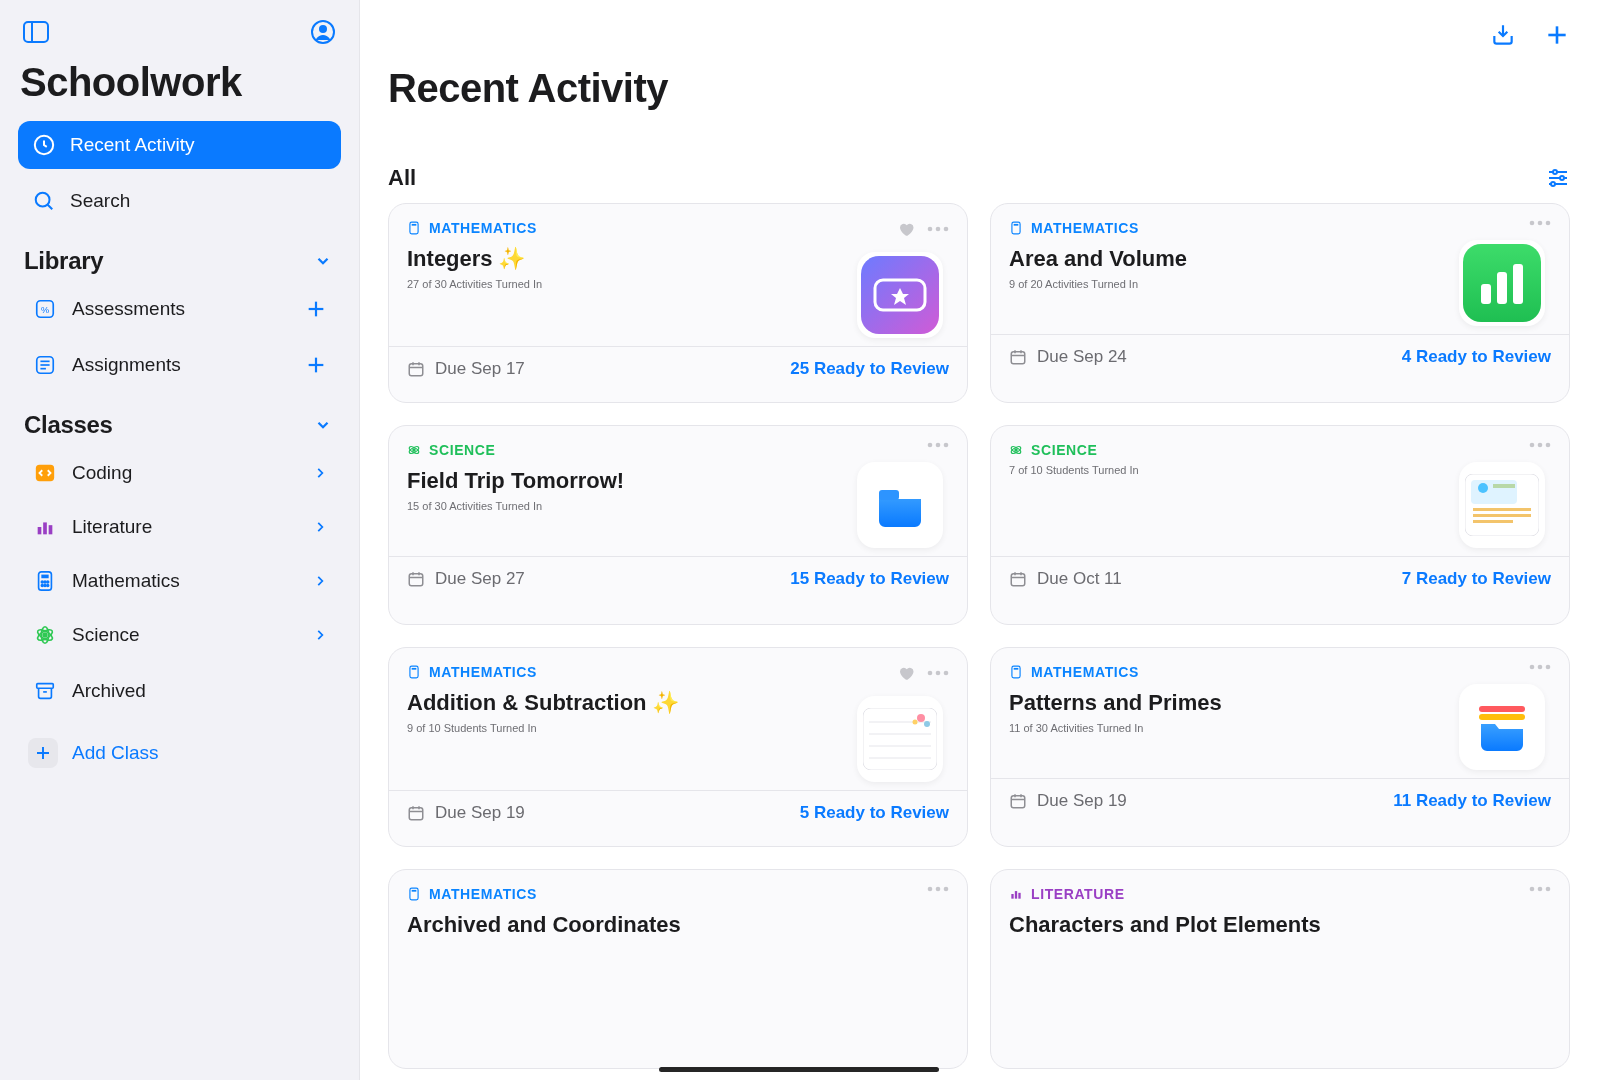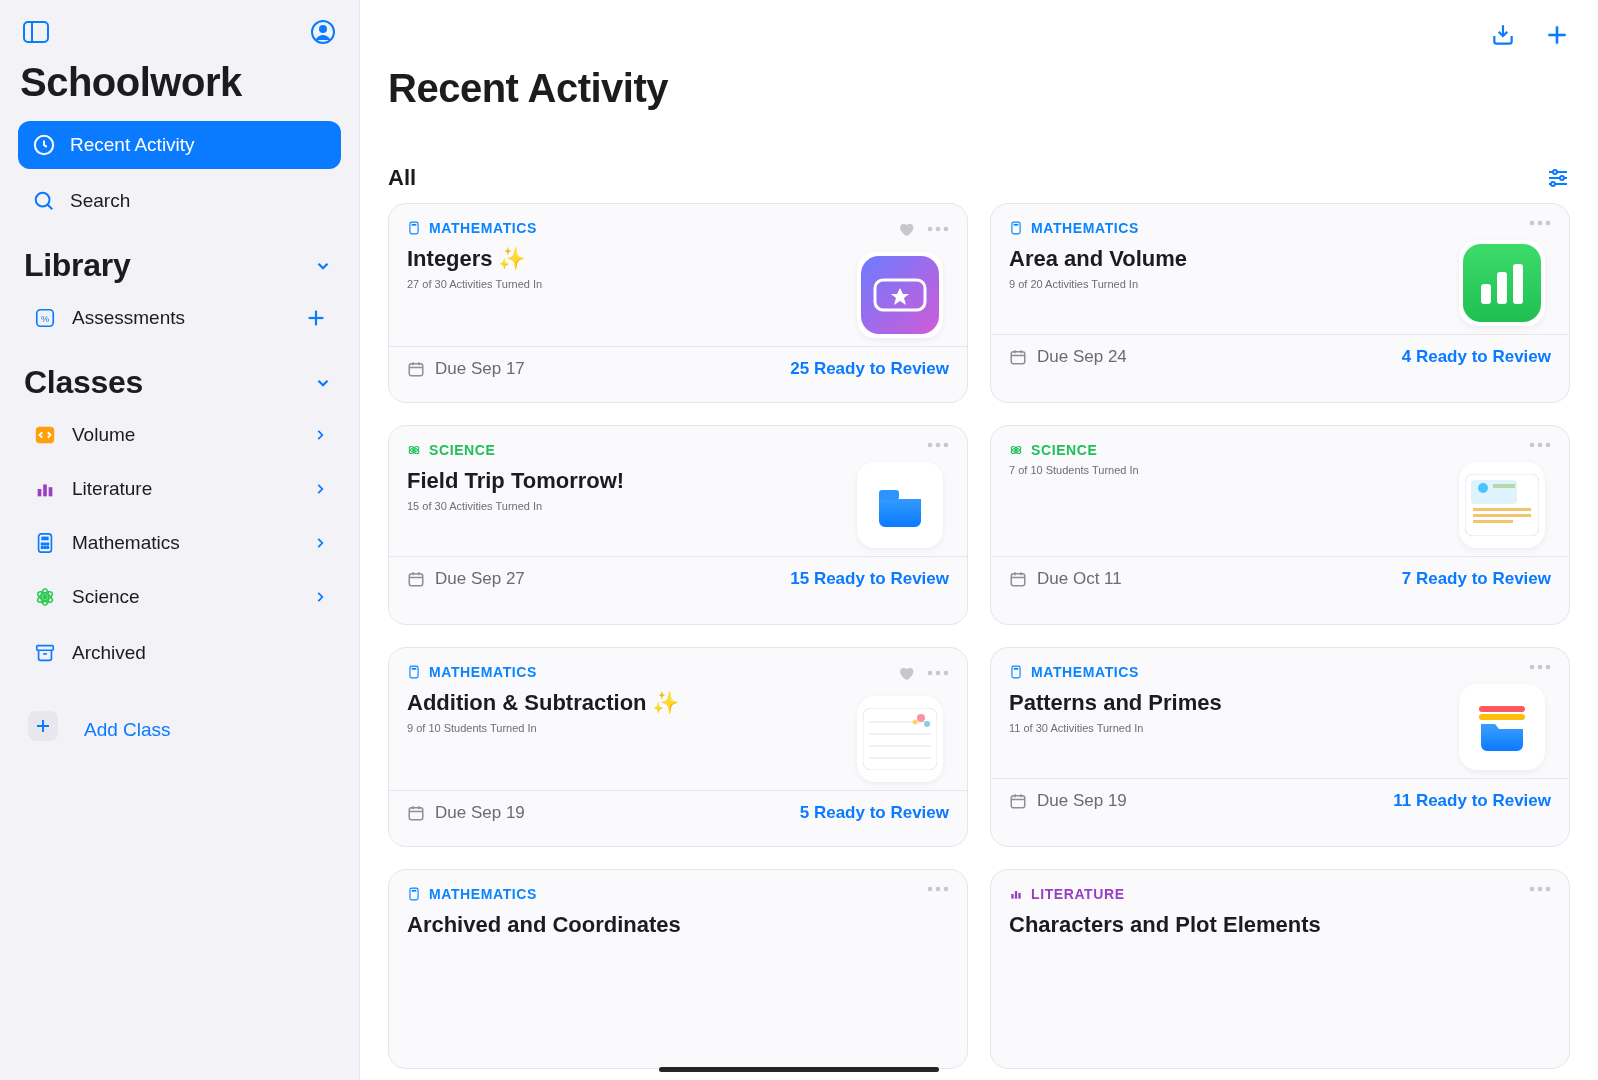--- a/index.html
+++ b/index.html
@@ -38,31 +38,31 @@
   .sidebar-title{font-size:40px;font-weight:800;letter-spacing:-0.5px;padding:4px 10px 12px 10px;}
   .nav-item{
     display:flex;align-items:center;gap:14px;
     height:48px;border-radius:12px;padding:0 14px;margin:4px 8px;cursor:pointer;font-size:19px;
   }
   .nav-item.active{background:var(--blue);color:#fff;}
   .nav-item .lefticon{width:24px;height:24px;display:flex;align-items:center;justify-content:center;color:var(--blue);}
   .nav-item.active .lefticon{color:#fff;}
   .section-head{
     display:flex;align-items:center;justify-content:space-between;
-    padding:18px 14px 6px 14px;font-size:32px;font-weight:800;letter-spacing:-0.3px;gap:28px;
+    padding:18px 14px 6px 14px;font-size:24px;font-weight:800;letter-spacing:-0.3px;gap:28px;
   }
   .chev{color:var(--blue);width:24px;height:24px;display:flex;align-items:center;justify-content:center;}
   .list-row{
     display:flex;align-items:center;gap:14px;
     height:52px;padding:0 14px;margin:2px 8px;border-radius:12px;cursor:pointer;font-size:19px;
   }
   .list-row .trail{margin-left:auto;color:var(--blue);}
   .class-icon{width:26px;height:26px;display:flex;align-items:center;justify-content:center;border-radius:6px;}
   .add-class{
-    display:flex;align-items:flex-end;gap:26px;height:52px;margin:8px 8px 0 8px;padding:0 10px;border-radius:12px;cursor:pointer;color:var(--blue);font-size:19px;
+    display:flex;align-items:center;gap:14px;height:52px;margin:8px 8px 0 8px;padding:0 10px;border-radius:12px;cursor:pointer;color:var(--blue);font-size:19px;
   }
   .add-class .plusbox{width:30px;height:30px;display:flex;align-items:center;justify-content:center;background:#e7e7ec;border-radius:8px;color:var(--blue);}
   
   .main{flex:1;height:100%;overflow:hidden;display:flex;flex-direction:column;}
   .toolbar{height:60px;display:flex;align-items:center;justify-content:flex-end;gap:24px;padding:10px 26px 0 26px;}
   .toolbar .tbtn{color:var(--blue);cursor:pointer;width:30px;height:30px;display:flex;align-items:center;justify-content:center;}
   .page-title{font-size:40px;font-weight:800;letter-spacing:-0.5px;padding:6px 28px 6px 28px;}
   .filter-row{display:flex;align-items:center;justify-content:space-between;padding:4px 28px 12px 28px;margin-top:44px;}
   .filter-label{font-size:22px;font-weight:800;}
   .slider-btn{color:var(--blue);cursor:pointer;}
@@ -159,39 +159,56 @@
       </span>
       <span>Assessments</span>
       <span class="trail">
         <svg width="22" height="22" viewBox="0 0 24 24" stroke="currentColor" stroke-width="2.4">
             <line x1="12" y1="4" x2="12" y2="20"></line>
             <line x1="4" y1="12" x2="20" y2="12"></line>
           </svg>
       </span>
     </div>
 
+    <div class="list-row">
+      <span class="class-icon" style="color:var(--blue)">
+        <svg width="22" height="22" viewBox="0 0 24 24" fill="none" stroke="currentColor" stroke-width="1.8">
+            <rect x="3" y="3" width="18" height="18" rx="4"></rect>
+            <line x1="7" y1="8" x2="17" y2="8"></line>
+            <line x1="7" y1="12" x2="17" y2="12"></line>
+            <line x1="7" y1="16" x2="13" y2="16"></line>
+          </svg>
+      </span>
+      <span>Assignments</span>
+      <span class="trail">
+        <svg width="22" height="22" viewBox="0 0 24 24" stroke="currentColor" stroke-width="2.4">
+            <line x1="12" y1="4" x2="12" y2="20"></line>
+            <line x1="4" y1="12" x2="20" y2="12"></line>
+          </svg>
+      </span>
+    </div>
 
     <div class="section-head">
       <span>Classes</span>
       <span class="chev">
         <svg width="18" height="18" viewBox="0 0 24 24" fill="none" stroke="currentColor" stroke-width="3">
             <path d="M6 9l6 6 6-6"></path>
           </svg>
       </span>
     </div>
 
     <div id="classes-container">
         <div class="list-row">
     <span class="class-icon">
             <svg width="22" height="22" viewBox="0 0 24 24">
               <rect x="2" y="3" width="20" height="18" rx="4" fill="#ff9f0a"></rect>
               <path d="M9 9l-3 3 3 3M15 9l3 3-3 3" stroke="#fff" stroke-width="2" fill="none"></path>
             </svg>
           </span>
-    <span>Volume</span>
+    <span>Coding</span>
     <span class="trail">
       <svg width="14" height="18" viewBox="0 0 24 24" fill="none" stroke="currentColor" stroke-width="3">
               <path d="M9 5l7 7-7 7"></path>
             </svg>
     </span>
         </div>
         <div class="list-row">
     <span class="class-icon">
             <svg width="22" height="22" viewBox="0 0 24 24">
               <rect x="4" y="12" width="4" height="8" fill="#9a3fc4"></rect>

